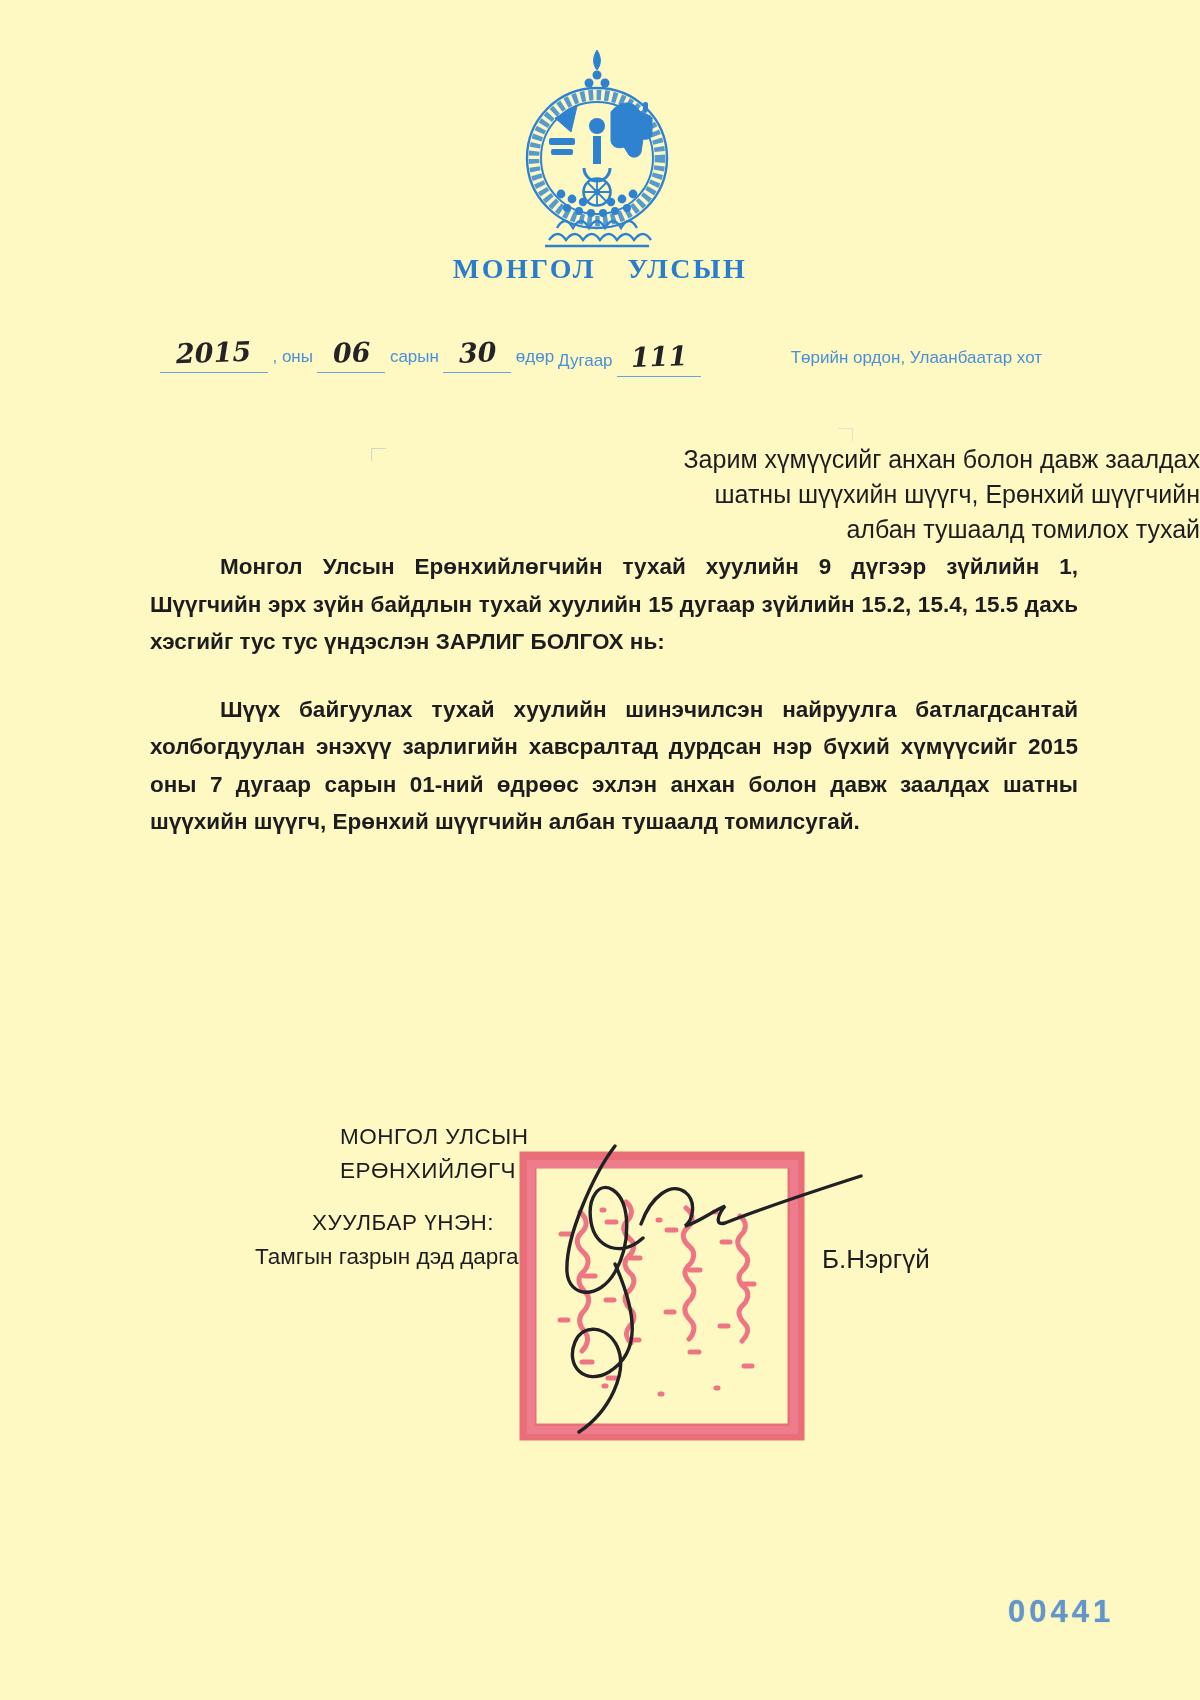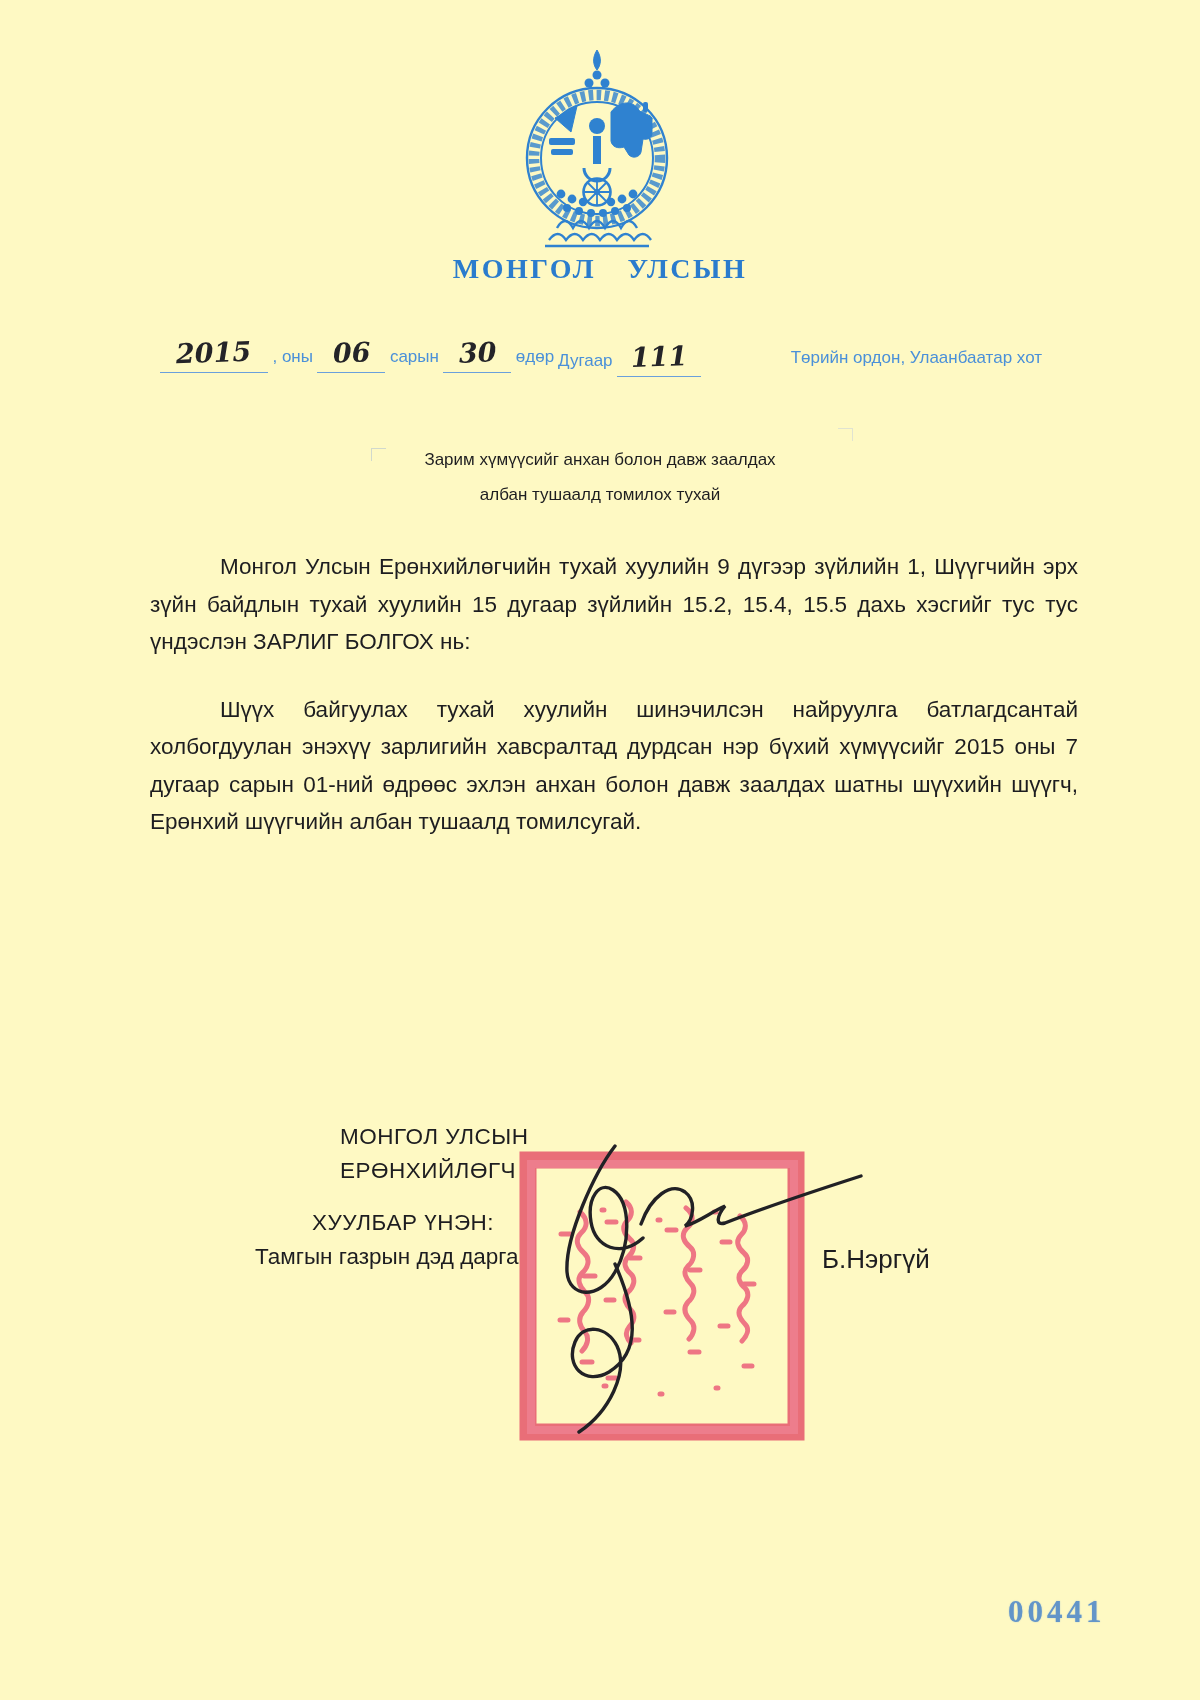--- a/index.html
+++ b/index.html
@@ -29,41 +29,41 @@
   .blue-label{color:#4a90d9; font-size:17px;}
   .dl-left{position:absolute; left:160px; top:4px; white-space:nowrap;}
   .dl-center{position:absolute; left:558px; top:8px; white-space:nowrap;}
   .dl-right{position:absolute; right:158px; top:14px; white-space:nowrap;}
   
   .corner-mark{position:absolute; width:14px; height:12px; opacity:.55;}
   .corner-mark.tl{left:371px; top:448px; border-left:1.5px solid #aebfd6; border-top:1.5px solid #aebfd6;}
   .corner-mark.tr{left:838px; top:428px; border-right:1.5px solid #c9d2de; border-top:1.5px solid #c9d2de;}
   
   .subject{
-    position:absolute; left:0; top:442px; width:1200px; text-align:center;
-    font-size:17px; line-height:35px; color:#1d1d20;
+    position:absolute; left:0; top:442px; width:1200px; text-align:right;
+    font-size:25px; line-height:35px; color:#1d1d20;
   }
-  .body-text{position:absolute; left:150px; top:548px; width:928px;}
+  .body-text{position:absolute; left:150px; top:548px; width:928px;font-weight:bold;}
   .body-text p{
     margin:0 0 30px 0; text-align:justify; text-indent:70px;
     font-size:22.5px; line-height:37.5px; color:#1d1d20;
   }
   
   .sig-left{position:absolute; left:340px; top:1120px; font-size:22.5px; line-height:34px; letter-spacing:.5px;}
   .sig-right{position:absolute; left:820px; top:1120px; font-size:22.5px; line-height:34px; letter-spacing:.5px;}
   .cert-1{position:absolute; left:312px; top:1210px; font-size:22.5px; letter-spacing:.5px;}
   .cert-2{position:absolute; left:255px; top:1244px; font-size:22.5px;}
   .cert-name{position:absolute; left:822px; top:1244px; font-size:26px;}
   
   .stamp{position:absolute; left:518px; top:1150px; z-index:2;}
   .autograph{position:absolute; left:503px; top:1106px; z-index:3;}
   
   .serial{
     position:absolute; left:1008px; top:1594px;
-    font-family:Liberation Serif, serif; font-size:31px; font-weight:bold;
+    font-family:Liberation Sans, sans-serif; font-size:31px; font-weight:bold;
     letter-spacing:4px; color:#4e88c9; opacity:.88;
     text-shadow:0 0 1.2px rgba(120,165,215,.9);
   }
 </style>
 </head>
 <body>
 
 <div class="page">
 
   <svg class="emblem" width="200" height="205" viewBox="0 0 200 205" fill="none">
@@ -138,20 +138,21 @@
       </span>
     </div>
     <div class="dl-right blue-label">Төрийн ордон, Улаанбаатар хот</div>
   </div>
 
   <div class="corner-mark tl"></div>
   <div class="corner-mark tr"></div>
 
   <div class="subject">
     <div>Зарим хүмүүсийг анхан болон давж заалдах</div>
+    <div>шатны шүүхийн шүүгч, Ерөнхий шүүгчийн</div>
     <div>албан тушаалд томилох тухай</div>
   </div>
 
   <div class="body-text">
     <p>Монгол Улсын Ерөнхийлөгчийн тухай хуулийн 9 дүгээр зүйлийн 1, Шүүгчийн эрх зүйн байдлын тухай хуулийн 15 дугаар зүйлийн 15.2, 15.4, 15.5 дахь хэсгийг тус тус үндэслэн ЗАРЛИГ БОЛГОХ нь:</p>
     <p>Шүүх байгуулах тухай хуулийн шинэчилсэн найруулга батлагдсантай холбогдуулан энэхүү зарлигийн хавсралтад дурдсан нэр бүхий хүмүүсийг 2015 оны 7 дугаар сарын 01-ний өдрөөс эхлэн анхан болон давж заалдах шатны шүүхийн шүүгч, Ерөнхий шүүгчийн албан тушаалд томилсугай.</p>
   </div>
 
   <div class="sig-left">
     <div>МОНГОЛ УЛСЫН</div>

